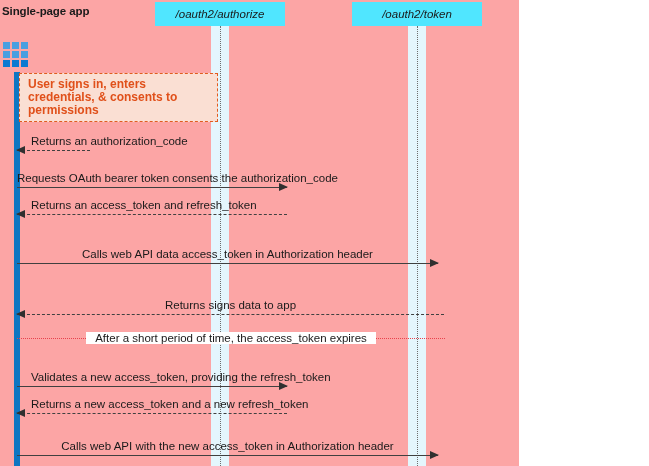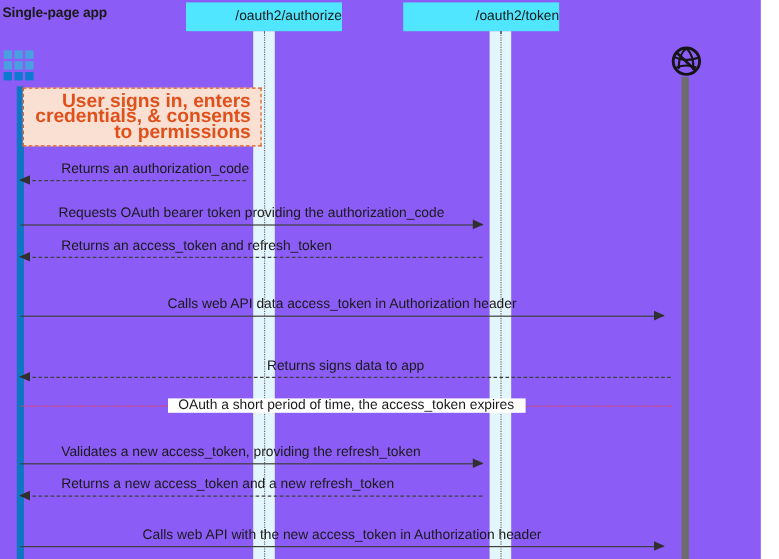--- a/index.html
+++ b/index.html
@@ -6,23 +6,23 @@
     margin: 0;
     padding: 0;
     background: #ffffff;
   }
   body {
     font-family: "Liberation Sans", sans-serif;
     -webkit-font-smoothing: antialiased;
   }
   #canvas {
     position: relative;
-    width: 634px;
+    width: 519px;
     height: 466px;
-    background: #8b5cf6;
+    background: #fca5a5;
     overflow: hidden;
   }
 
   
   .spa-title {
     position: absolute;
     left: 2px;
     top: 4px;
     width: 140px;
     font-size: 11.5px;
@@ -43,24 +43,25 @@
   }
   .endpoint-box {
     position: absolute;
     top: 2px;
     height: 24px;
     background: #50e6ff;
     color: #1a1a1a;
     font-size: 11.5px;
     display: flex;
     align-items: center;
-    justify-content: flex-end;
+    justify-content: center;
+    font-style: italic;
   }
   #box-authorize { left: 155px; width: 130px; }
-  #box-token     { left: 336px; width: 130px; }
+  #box-token     { left: 352px; width: 130px; }
 
   
   .spa-icon {
     position: absolute;
     left: 3px;
     top: 42px;
     width: 26px;
     height: 26px;
     display: grid;
     grid-template-columns: repeat(3, 7px);
@@ -123,24 +124,24 @@
     left: 19px;
     top: 73px;
     width: 199px;
     height: 49px;
     background: #fadfd3;
     border: 1.5px dashed #e05c1f;
     box-sizing: border-box;
     display: flex;
     align-items: center;
     justify-content: center;
-    text-align: right;
+    text-align: left;
     color: #e0501a;
     font-weight: bold;
-    font-size: 16px;
+    font-size: 12px;
     line-height: 13px;
     padding: 0 8px;
     box-sizing: border-box;
   }
 
   
   .msg { position: absolute; height: 0; }
   .msg .line {
     position: absolute;
     left: 0;
@@ -151,21 +152,21 @@
   .msg.solid .line { border-top: 1.2px solid #404040; }
   .msg.dashed .line { border-top: 1.2px dashed #404040; }
 
   .msg .label {
     position: absolute;
     bottom: 3px;
     font-size: 11.5px;
     color: #1a1a1a;
     white-space: nowrap;
   }
-  .msg .label.lft { left: 34px; text-align: center; }
+  .msg .label.lft { left: 14px; text-align: center; }
   .msg .label.ctr { left: 0; right: 0; text-align: center; }
 
   .arrowhead {
     position: absolute;
     top: -4px;
     width: 0;
     height: 0;
     border-top: 4.5px solid transparent;
     border-bottom: 4.5px solid transparent;
   }
@@ -279,21 +280,21 @@
 
   <div class="note">User signs in, enters credentials, &amp; consents to permissions</div>
 
   <div class="msg dashed" style="left:17px; right:429px; top:150px;">
     <span class="label lft">Returns an authorization_code</span>
     <div class="line"></div>
     <div class="arrowhead left"></div>
   </div>
 
   <div class="msg solid" style="left:17px; right:232px; top:187px;">
-    <span class="label ctr">Requests OAuth bearer token providing the authorization_code</span>
+    <span class="label ctr">Requests OAuth bearer token consents the authorization_code</span>
     <div class="line"></div>
     <div class="arrowhead right"></div>
   </div>
 
   <div class="msg dashed" style="left:17px; right:232px; top:214px;">
     <span class="label lft">Returns an access_token and refresh_token</span>
     <div class="line"></div>
     <div class="arrowhead left"></div>
   </div>
 
@@ -322,18 +323,18 @@
   </div>
 
   <div class="msg solid" style="left:17px; right:81px; top:455px;">
     <span class="label ctr">Calls web API with the new access_token in Authorization header</span>
     <div class="line"></div>
     <div class="arrowhead right"></div>
   </div>
 
   <div class="expiry" style="top:338px;">
     <div class="rule"></div>
-    <div class="etext">OAuth a short period of time, the access_token expires</div>
+    <div class="etext">After a short period of time, the access_token expires</div>
     <div class="rule"></div>
   </div>
 
 
 </div>
 
 </body></html>

